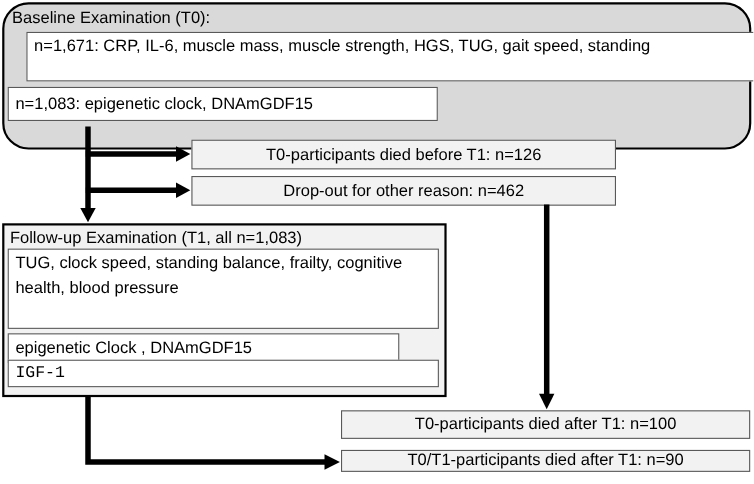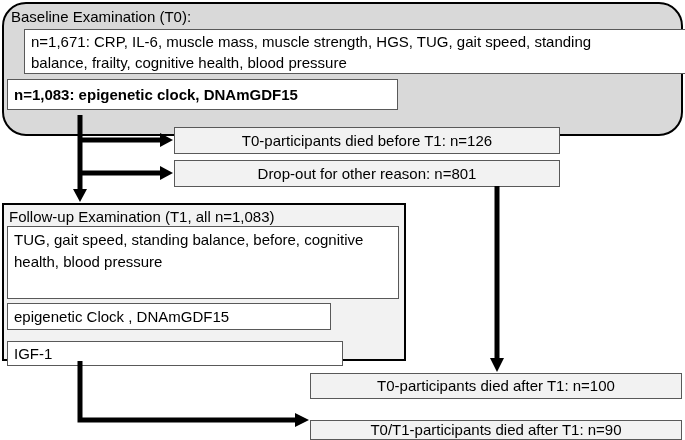--- a/index.html
+++ b/index.html
@@ -42,43 +42,43 @@
   .innerbox {
     position: absolute;
     background: var(--inner-fill, #ffffff);
     border: 1.5px solid var(--inner-border, #595959);
     box-sizing: border-box;
     padding: 1px 6px;
   }
   .innerbox .line { white-space: nowrap; }
   .bl-measures { left: 20px; top: 25px; width: 668px; height: 45px; }
   .bl-measures .line { line-height: 21px; }
-  .bl-epi { left: 3px; top: 75px; width: 391px; height: 31px; font-weight: bold; }
+  .bl-epi { left: 3px; top: 75px; width: 391px; height: 31px; }
   .bl-epi .line { line-height: 27px; }
   .fu-measures { left: 3px; top: 21px; width: 392px; height: 73px; padding-top: 2px; }
   .fu-measures .line { line-height: 22px; }
-  .fu-epi { left: 3px; top: 98px; width: 324px; height: 27px; }
+  .fu-epi { left: 3px; top: 98px; width: 356px; height: 27px; }
   .fu-epi .line { line-height: 23px; }
-  .fu-igf { left: 3px; top: 136px; width: 336px; height: 25px; }
+  .fu-igf { left: 3px; top: 122px; width: 392px; height: 25px; font-family: Liberation Mono, monospace; }
   .fu-igf .line { line-height: 21px; }
   .sidebox {
     position: absolute;
     background: var(--panel-fill, #f2f2f2);
     border: 1.5px solid var(--inner-border, #595959);
     box-sizing: border-box;
     display: flex;
     align-items: center;
     justify-content: center;
     text-align: left;
     white-space: nowrap;
   }
   .dropout1 { left: 174px; top: 127px; width: 386px; height: 27px; }
   .dropout2 { left: 174px; top: 160px; width: 386px; height: 27px; }
   .outcome1 { left: 310px; top: 373px; width: 372px; height: 26px; }
-  .outcome2 { left: 310px; top: 420px; width: 372px; height: 20px; }
+  .outcome2 { left: 310px; top: 409px; width: 372px; height: 20px; }
   .arrows {
     position: absolute;
     left: 0; top: 0;
     pointer-events: none;
   }
   .arrows line, .arrows polyline {
     stroke: var(--arrow, #000000);
     stroke-width: 5;
     fill: none;
   }
@@ -89,38 +89,37 @@
 </style>
 </head>
 <body>
 
 <div class="stage">
 
   <div class="outerbox baseline-box">
     <div class="box-title">Baseline Examination (T0):</div>
     <div class="innerbox bl-measures">
       <div class="line">n=1,671: CRP, IL-6, muscle mass, muscle strength, HGS, TUG, gait speed, standing</div>
-      <div class="line">balance, frailty, cognitive health, blood pressure</div>
     </div>
     <div class="innerbox bl-epi">
       <div class="line">n=1,083: epigenetic clock, DNAmGDF15</div>
     </div>
   </div>
 
   <div class="sidebox dropout1">
     <span>T0-participants died before T1: n=126</span>
   </div>
   <div class="sidebox dropout2">
-    <span>Drop-out for other reason: n=801</span>
+    <span>Drop-out for other reason: n=462</span>
   </div>
 
   <div class="outerbox followup-box">
     <div class="box-title">Follow-up Examination (T1, all n=1,083)</div>
     <div class="innerbox fu-measures">
-      <div class="line">TUG, gait speed, standing balance, before, cognitive</div>
+      <div class="line">TUG, clock speed, standing balance, frailty, cognitive</div>
       <div class="line">health, blood pressure</div>
     </div>
     <div class="innerbox fu-epi">
       <div class="line">epigenetic Clock , DNAmGDF15</div>
     </div>
     <div class="innerbox fu-igf">
       <div class="line">IGF-1</div>
     </div>
   </div>
 

